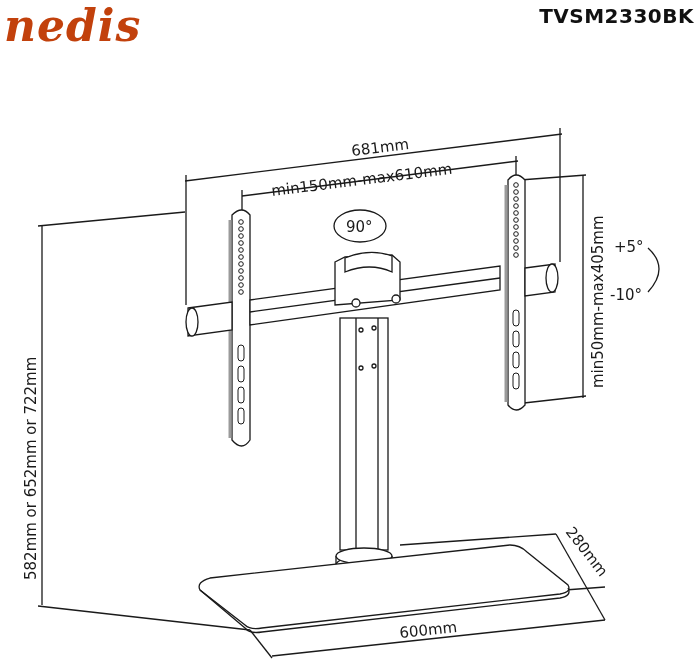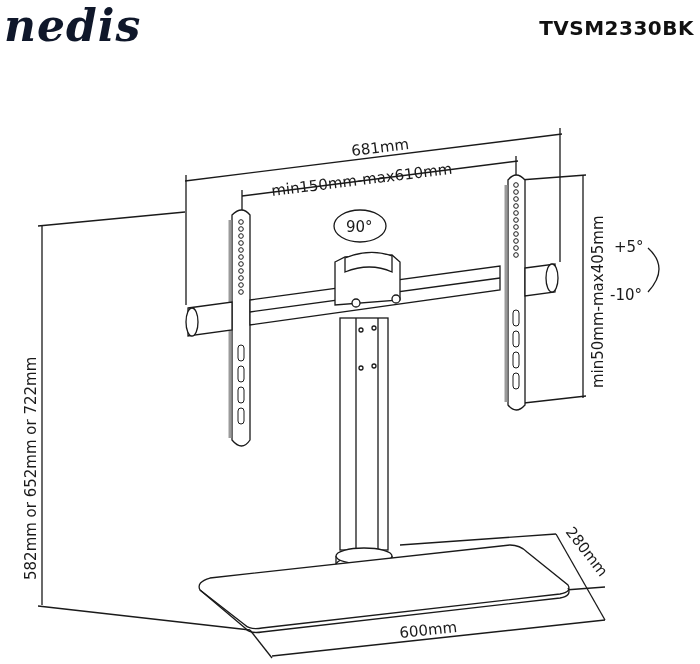--- a/index.html
+++ b/index.html
@@ -1,18 +1,18 @@
 <!DOCTYPE html>
 <html><head>
 <meta charset="utf-8">
 <style>
   html, body { margin:0; padding:0; background:#ffffff; }
   body { width:700px; height:664px; position:relative; overflow:hidden; font-family:"DejaVu Sans", sans-serif; color:#1a1a1a; }
-  .logo { position:absolute; left:4px; top:0px; font-family:"DejaVu Serif", serif; font-style:italic; font-weight:bold; font-size:44px; letter-spacing:1px; color:#0f172a; }
-  .model { position:absolute; right:6px; top:16px; font-family:"DejaVu Sans", sans-serif; font-weight:bold; font-size:20px; color:#111; letter-spacing:0.5px; }
+  .logo { position:absolute; left:4px; top:0px; font-family:"DejaVu Serif", serif; font-style:italic; font-weight:bold; font-size:44px; letter-spacing:1px; color:#c2410c; }
+  .model { position:absolute; right:6px; top:4px; font-family:"DejaVu Sans", sans-serif; font-weight:bold; font-size:20px; color:#111; letter-spacing:0.5px; }
   svg.drawing { position:absolute; left:0; top:0; }
   .lbl { font-family:"DejaVu Sans", sans-serif; fill:#1a1a1a; }
 </style>
 </head>
 <body>
 
 <div class="logo">nedis</div>
 <div class="model">TVSM2330BK</div>
 
 <svg class="drawing" width="700" height="664" viewBox="0 0 700 664" xmlns="http://www.w3.org/2000/svg">

